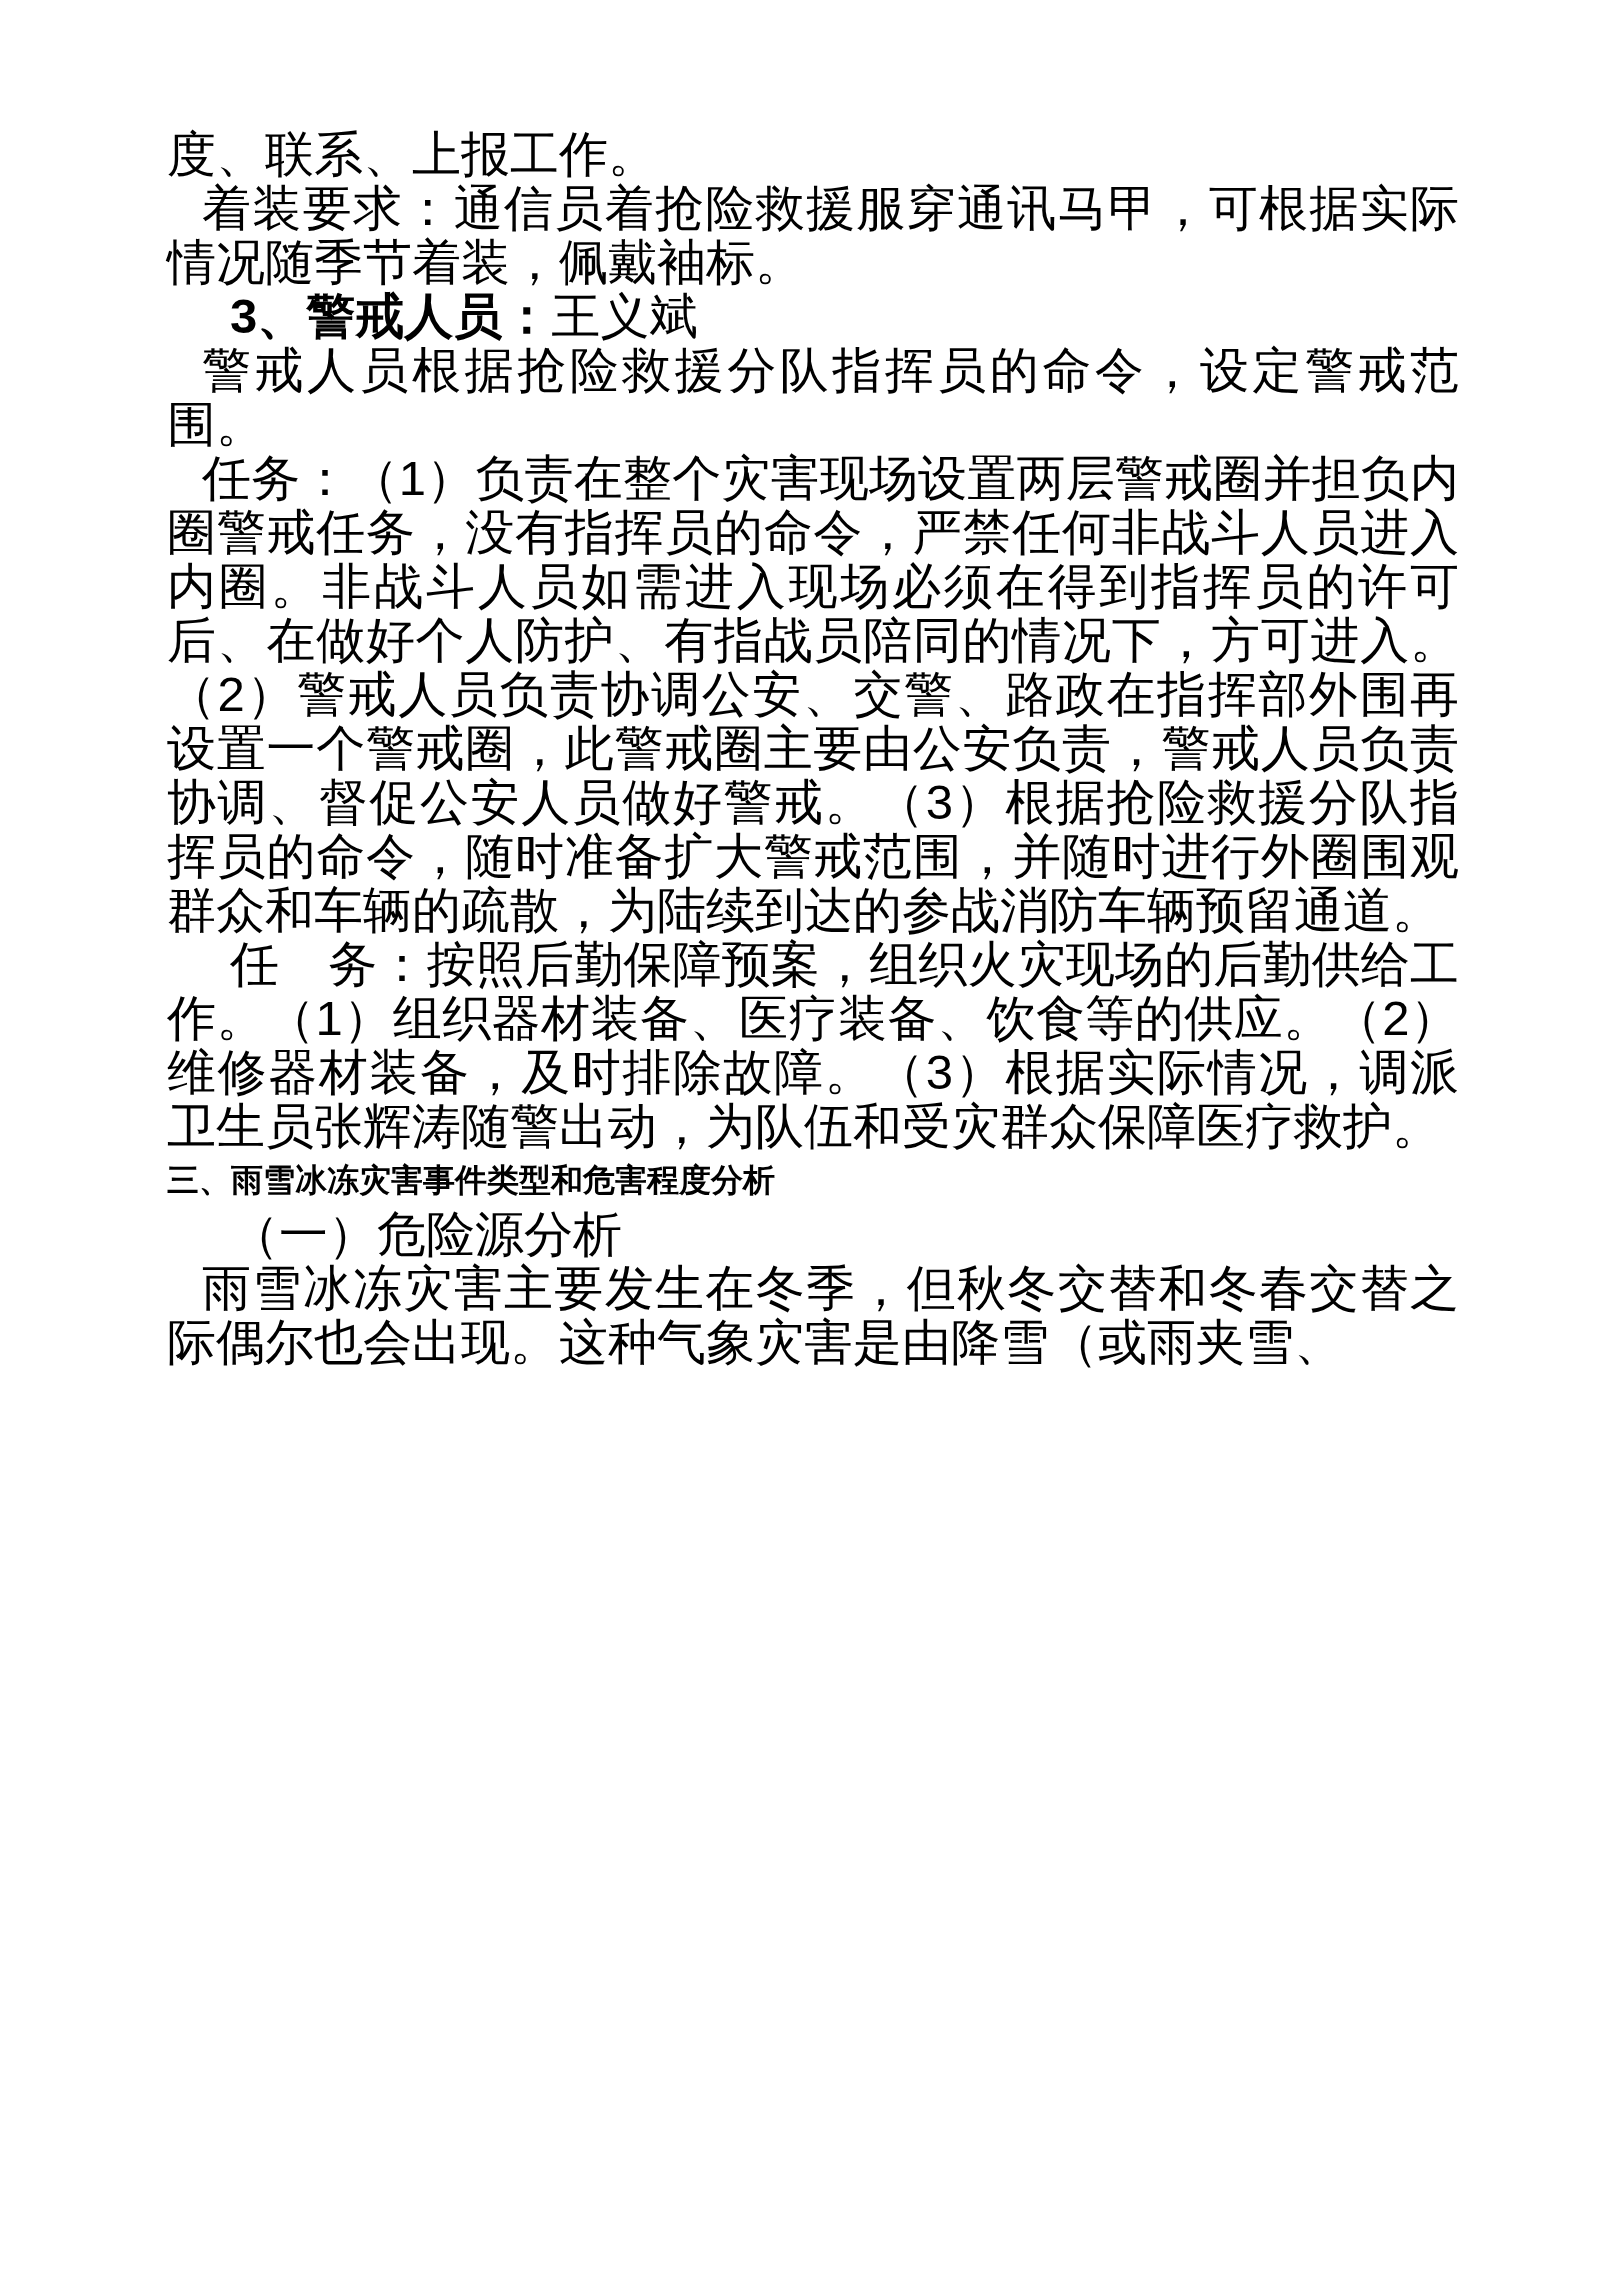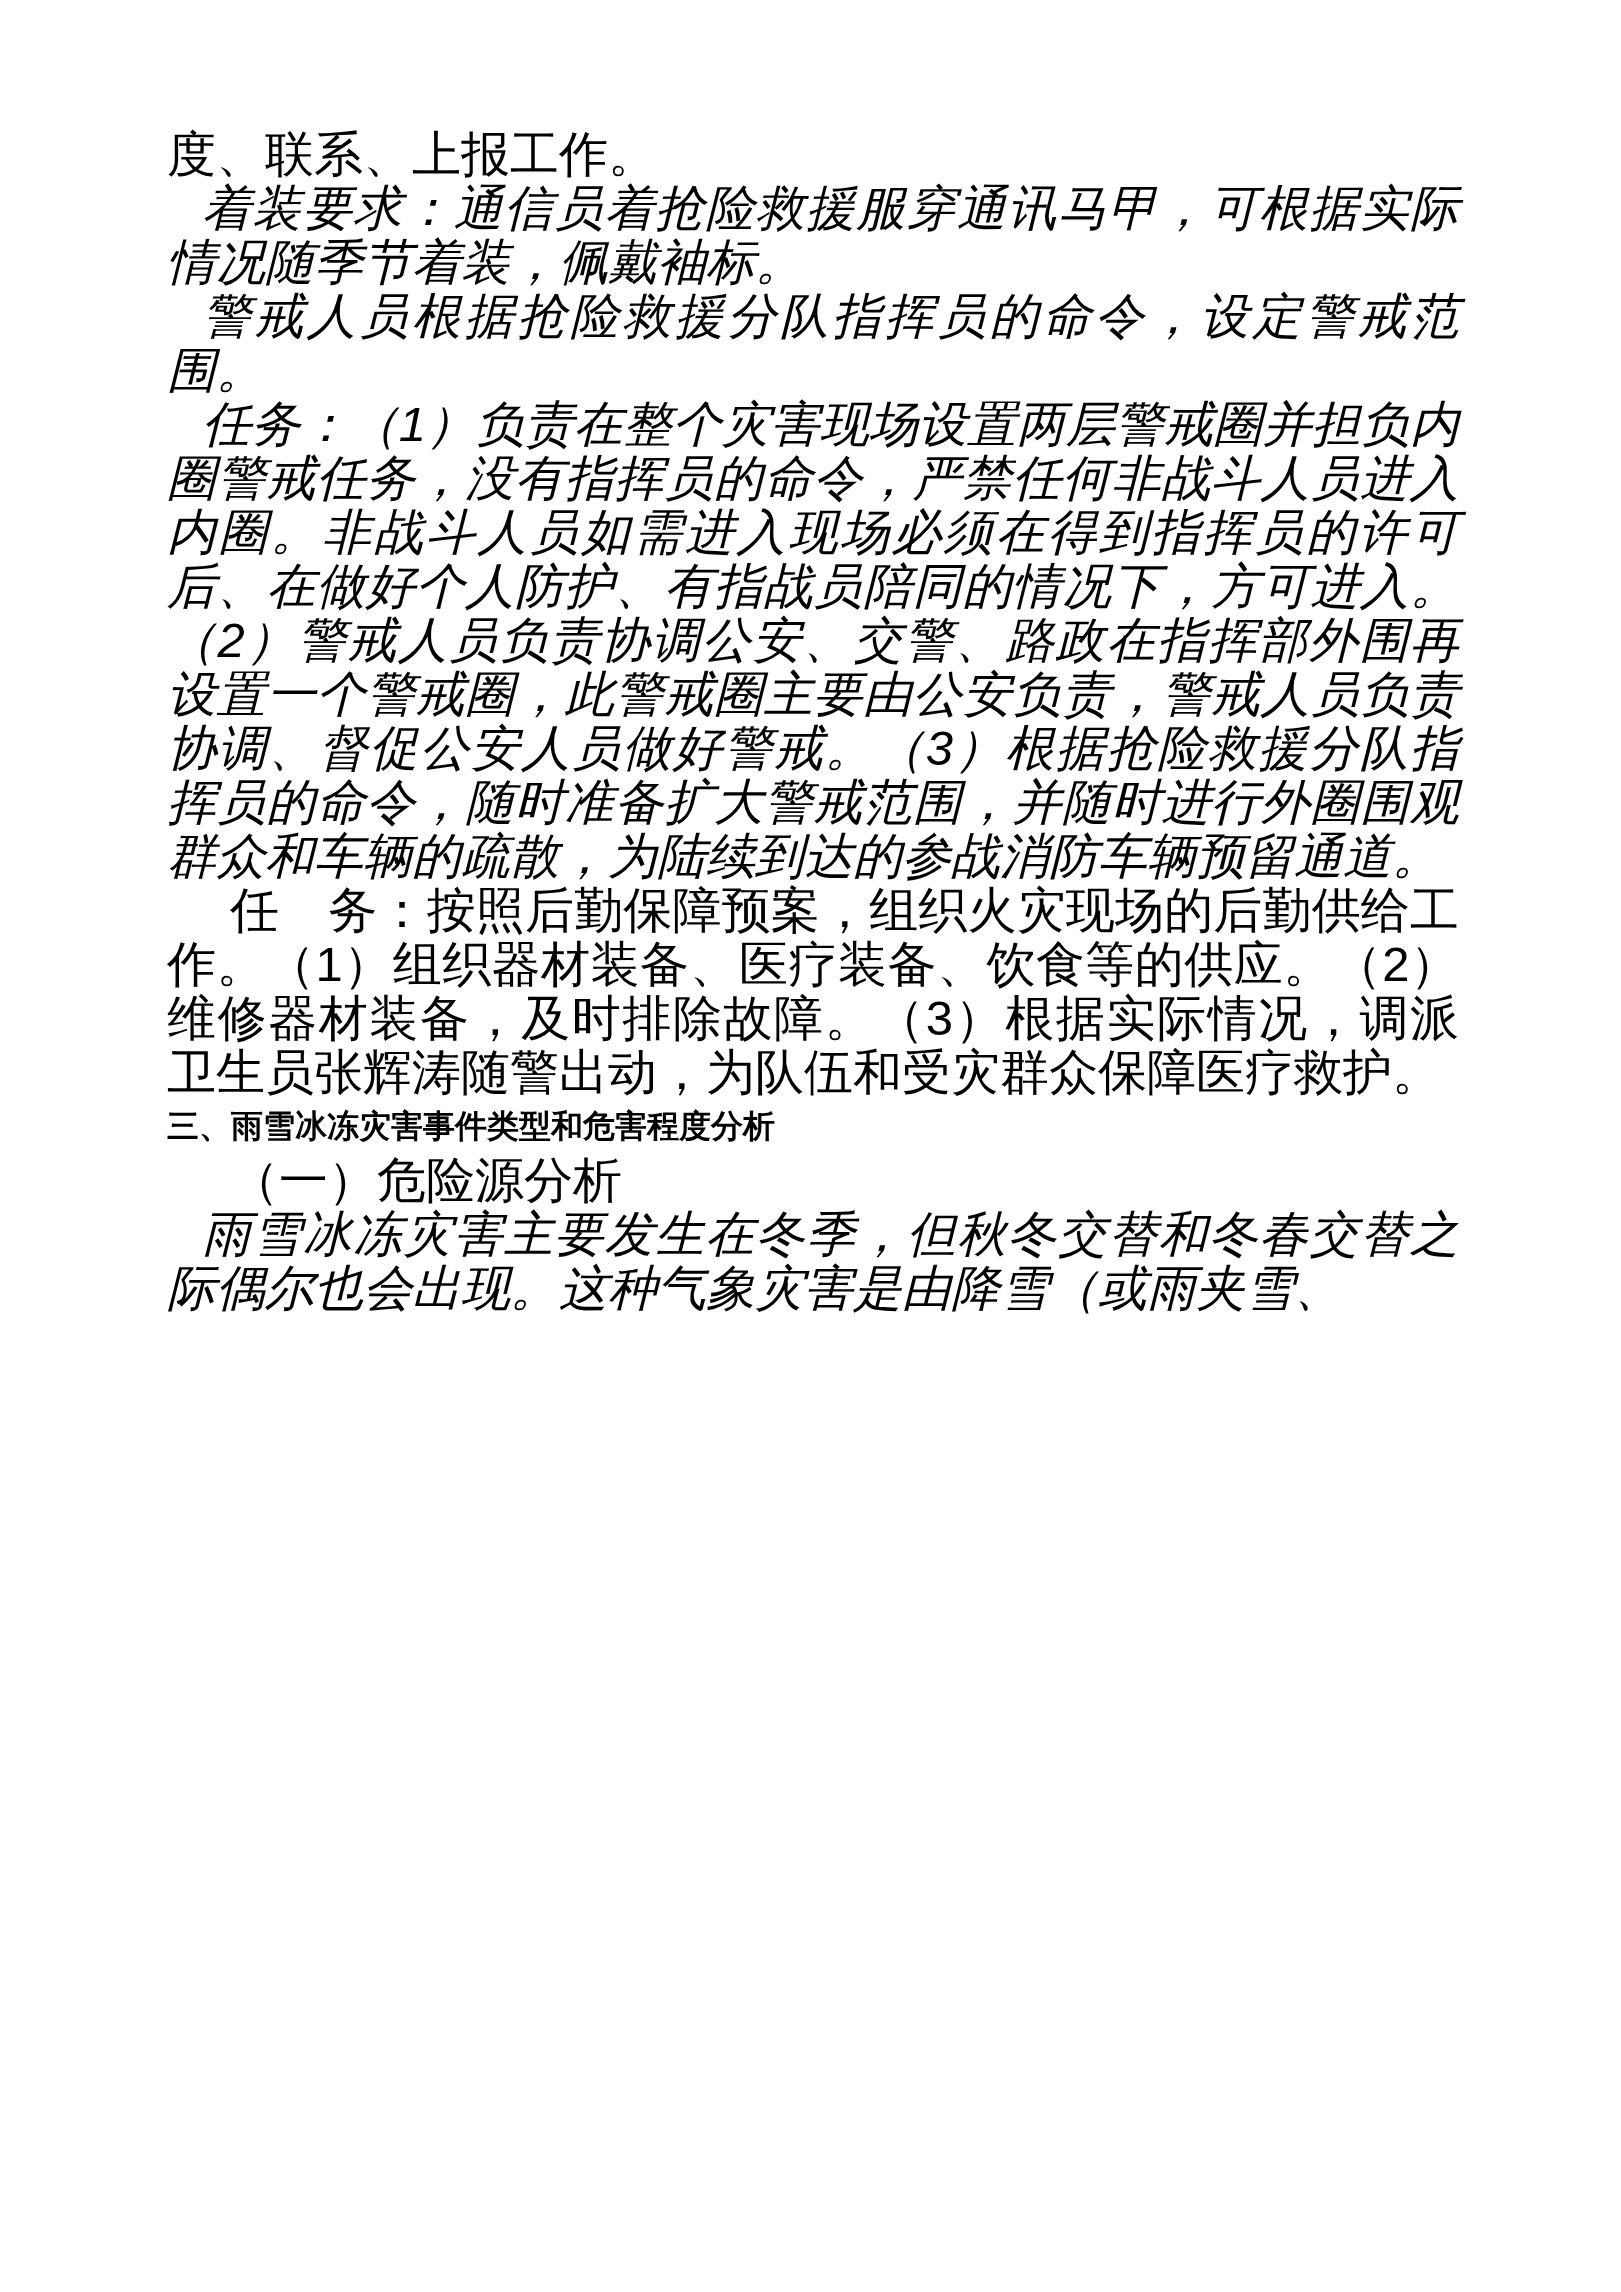--- a/index.html
+++ b/index.html
@@ -18,21 +18,21 @@
     font-family: "Liberation Sans", sans-serif;
     font-size: 49px;
     line-height: 54px;
     color: #000000;
     text-align: justify;
   }
   .para {
     margin: 0;
     text-indent: 0;
   }
-  .ind-1 { text-indent: 35px; font-style: italic; }
+  .ind-1 { text-indent: 35px; }
   .ind-2 { text-indent: 63px; }
   .sub-heading { font-weight: bold; }
   .sub-heading .person-name { font-weight: normal; }
   .main-heading {
     margin: 0;
     font-weight: bold;
     font-size: 32px;
     line-height: 54px;
     text-indent: 0;
   }
@@ -40,20 +40,21 @@
 </head>
 <body>
 
 <div class="page">
 
   <p class="para ind-0">度、联系、上报工作。</p>
 
   <p class="para ind-1">着装要求：通信员着抢险救援服穿通讯马甲，可根据实际情况随季节着装，佩戴袖标。</p>
 
 
+  <p class="para ind-2 sub-heading"><strong>3、警戒人员：</strong><span class="person-name">王义斌</span></p>
 
   <p class="para ind-1">警戒人员根据抢险救援分队指挥员的命令，设定警戒范围。</p>
 
 
   <p class="para ind-1">任务：（1）负责在整个灾害现场设置两层警戒圈并担负内圈警戒任务，没有指挥员的命令，严禁任何非战斗人员进入内圈。非战斗人员如需进入现场必须在得到指挥员的许可后、在做好个人防护、有指战员陪同的情况下，方可进入。（2）警戒人员负责协调公安、交警、路政在指挥部外围再设置一个警戒圈，此警戒圈主要由公安负责，警戒人员负责协调、督促公安人员做好警戒。（3）根据抢险救援分队指挥员的命令，随时准备扩大警戒范围，并随时进行外圈围观群众和车辆的疏散，为陆续到达的参战消防车辆预留通道。</p>
 
 
 
   <p class="para ind-2">任　务：按照后勤保障预案，组织火灾现场的后勤供给工作。（1）组织器材装备、医疗装备、饮食等的供应。（2）维修器材装备，及时排除故障。（3）根据实际情况，调派卫生员张辉涛随警出动，为队伍和受灾群众保障医疗救护。</p>
 

